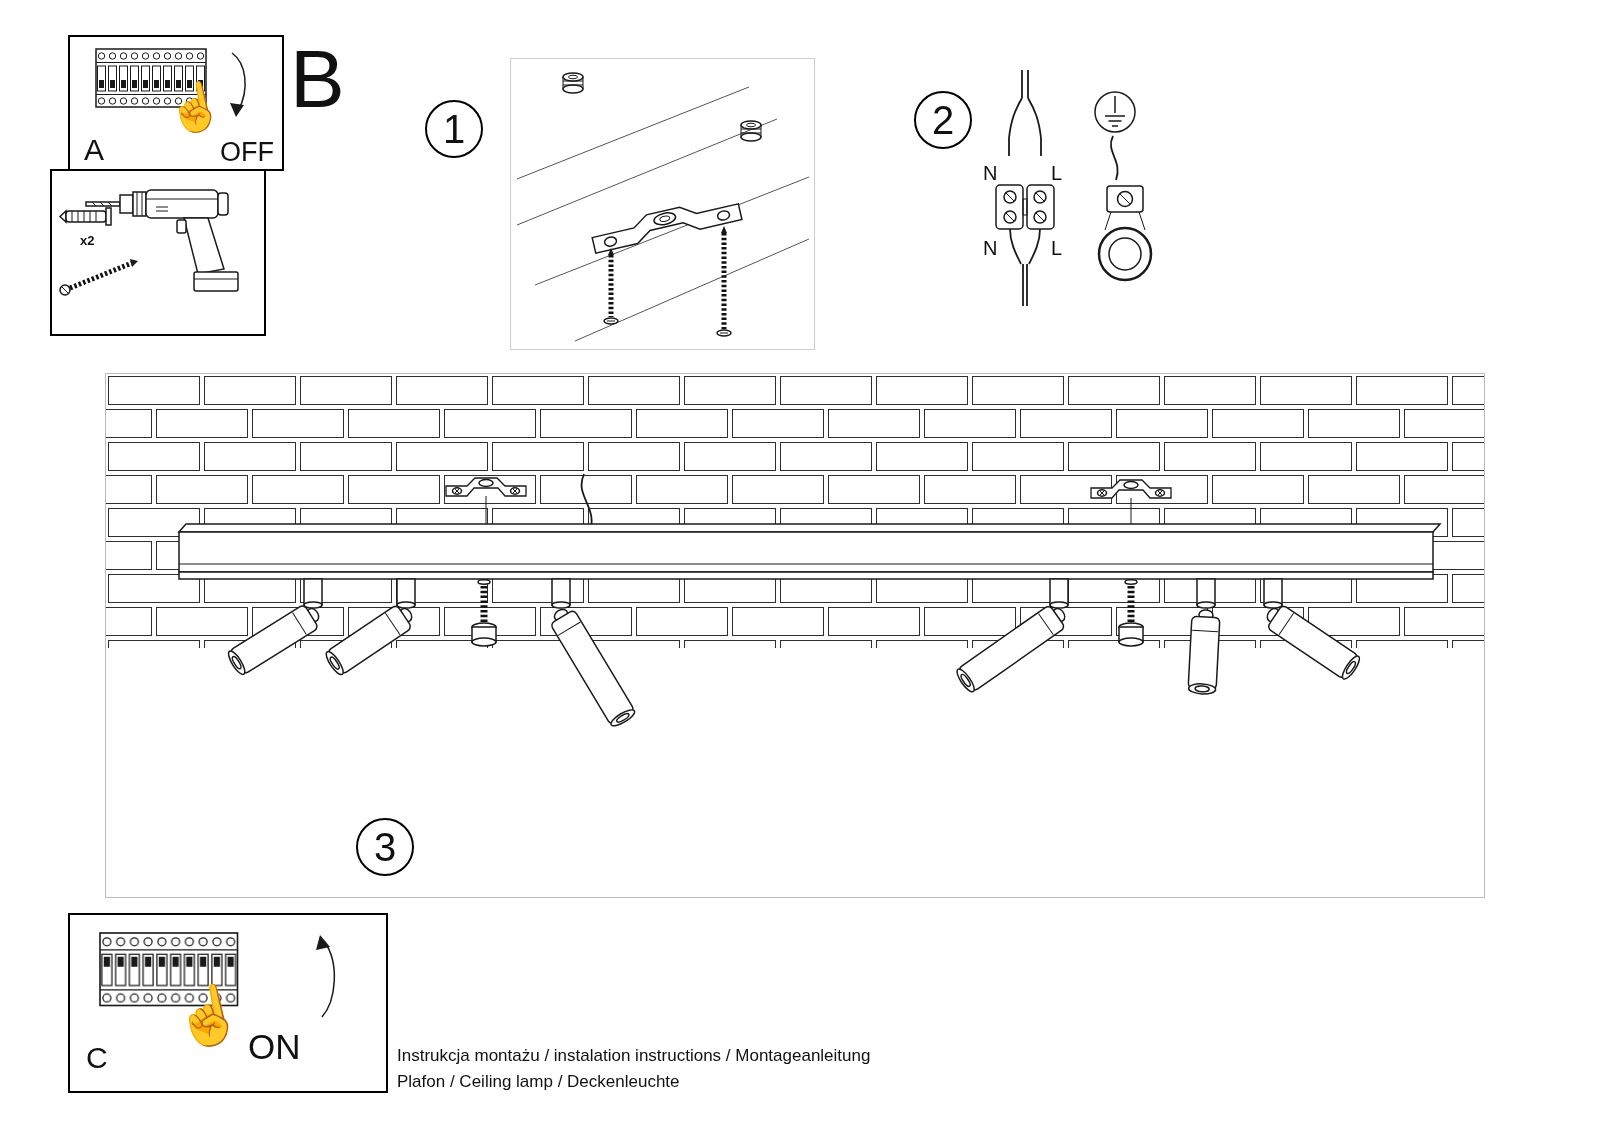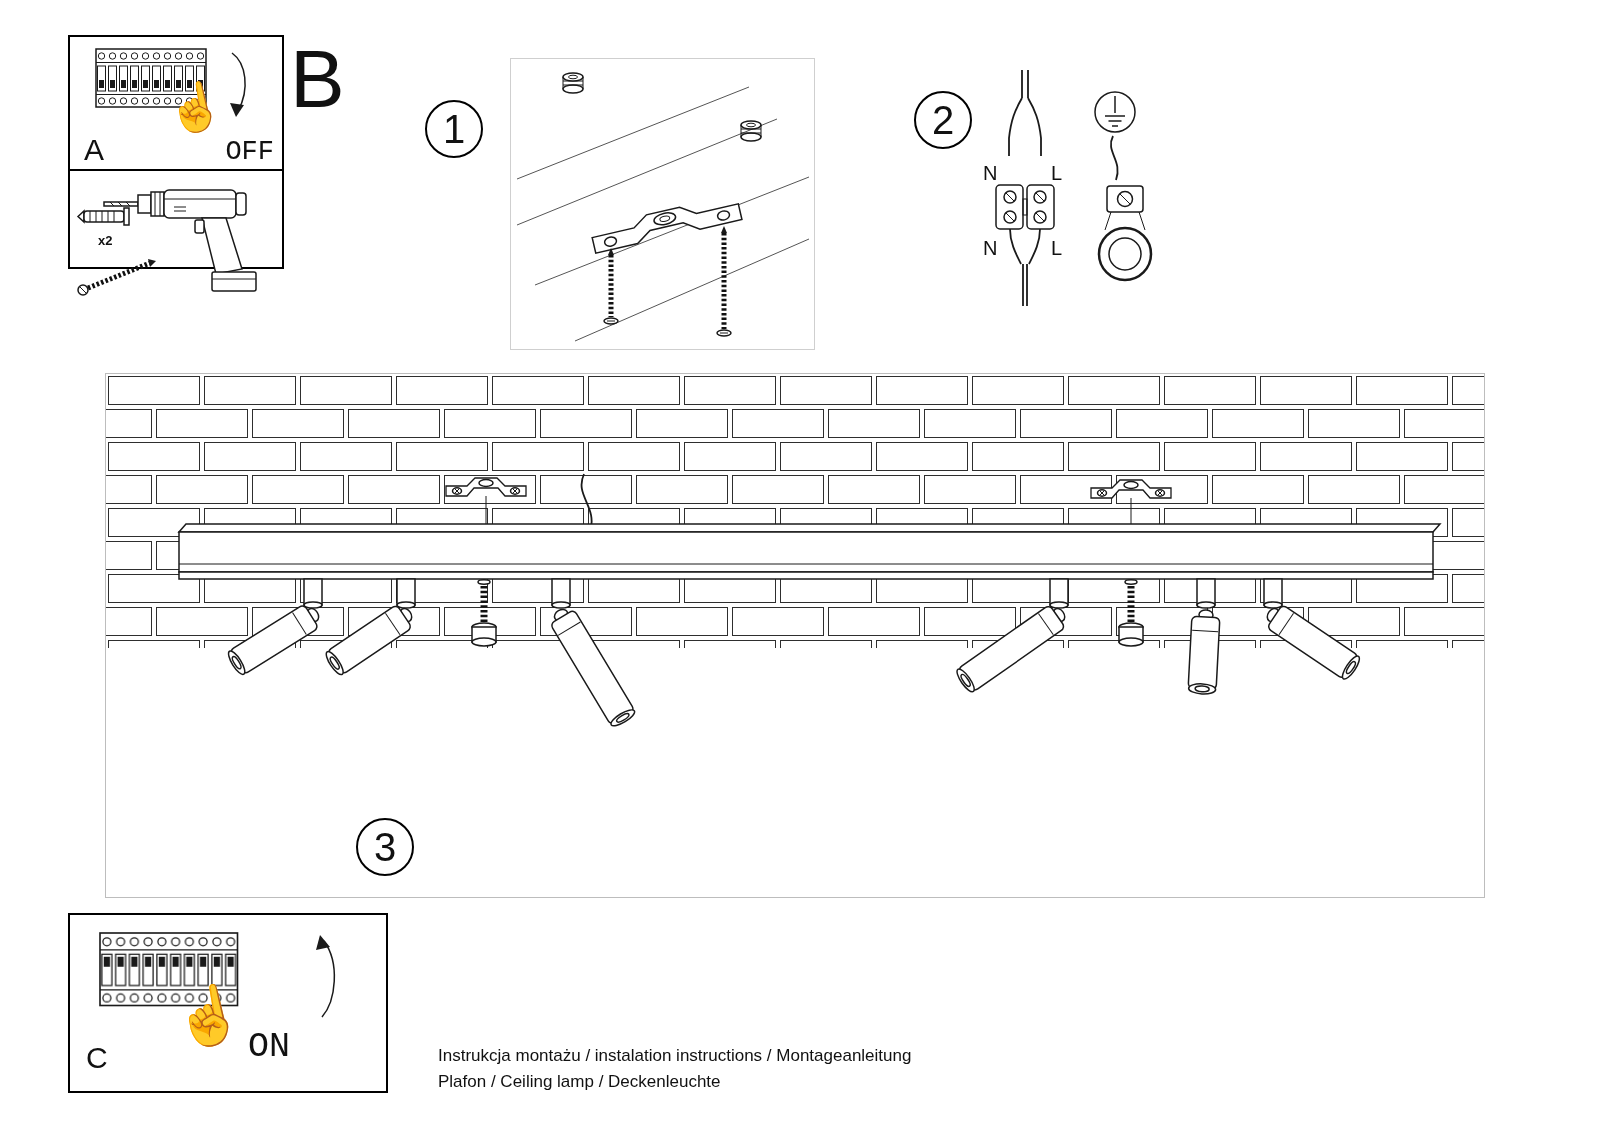--- a/index.html
+++ b/index.html
@@ -4,23 +4,23 @@
 <style>
   html,body{margin:0;padding:0;background:#fff;}
   #page{position:relative;width:1600px;height:1131px;background:#fff;overflow:hidden;
         font-family:"Liberation Sans",sans-serif;color:#111;}
   .box{position:absolute;border:2px solid #000;background:#fff;box-sizing:border-box;}
   .illu{position:absolute;box-sizing:border-box;background:#fff;}
   .step-circle{position:absolute;width:54px;height:54px;border:2px solid #000;border-radius:50%;
         display:flex;align-items:center;justify-content:center;font-size:40px;background:#fff;}
   .big-letter{position:absolute;font-size:82px;line-height:1;}
   .corner-label{position:absolute;font-size:30px;}
-  .onoff{position:absolute;font-size:27px;font-family:Liberation Mono, monospace;}
+  .onoff{position:absolute;font-size:27px;}
   .hand{position:absolute;font-size:46px;line-height:1;transform:rotate(-12deg);}
-  .footer-line{position:absolute;font-size:17px;white-space:nowrap;margin-left:41px;}
+  .footer-line{position:absolute;font-size:17px;white-space:nowrap;}
   svg{display:block;}
   .ln{fill:#fff;stroke:#1a1a1a;stroke-width:1.5;}
   .lnf{fill:none;stroke:#1a1a1a;stroke-width:1.5;}
   .thin{fill:none;stroke:#1a1a1a;stroke-width:1;}
   .plank{fill:none;stroke:#555;stroke-width:1;}
   .blk{fill:#1a1a1a;stroke:none;}
   .brick{fill:#fff;stroke:#2e2e2e;stroke-width:1;}
   .thread{stroke:#111;stroke-width:5;stroke-dasharray:2.5 2.2;fill:none;}
   .thread-bold{stroke:#111;stroke-width:7;stroke-dasharray:2.4 2.4;fill:none;}
   .wire{fill:none;stroke:#1a1a1a;stroke-width:1.8;}
@@ -50,21 +50,21 @@
       <g>
         <path d="M162,16 C176,26 180,52 168,74" class="lnf"></path>
         <polygon points="166,80 160,66 174,68" class="blk"></polygon>
       </g>
     </svg>
     <span class="hand" style="left:96px;top:48px;">☝</span>
     <span class="corner-label" style="left:14px;top:96px;">A</span>
     <span class="onoff" style="right:8px;top:100px;">OFF</span>
   </div>
 
-  <div class="box" style="left:68px;top:169px;width:216px;height:100px;">
+  <div class="box" style="left:50px;top:169px;width:216px;height:167px;">
     <svg width="212" height="132" viewBox="0 0 212 132">
       <g>
         <polygon points="8,45.5 14,40 14,51" class="ln"></polygon>
         <rect x="14" y="40" width="40" height="11" rx="3" class="ln"></rect>
         <line x1="20" y1="40" x2="20" y2="51" class="thin"></line>
         <line x1="26" y1="40" x2="26" y2="51" class="thin"></line>
         <line x1="32" y1="40" x2="32" y2="51" class="thin"></line>
         <line x1="38" y1="40" x2="38" y2="51" class="thin"></line>
         <line x1="44" y1="40" x2="44" y2="51" class="thin"></line>
         <rect x="54" y="37" width="5" height="17" class="ln"></rect>

